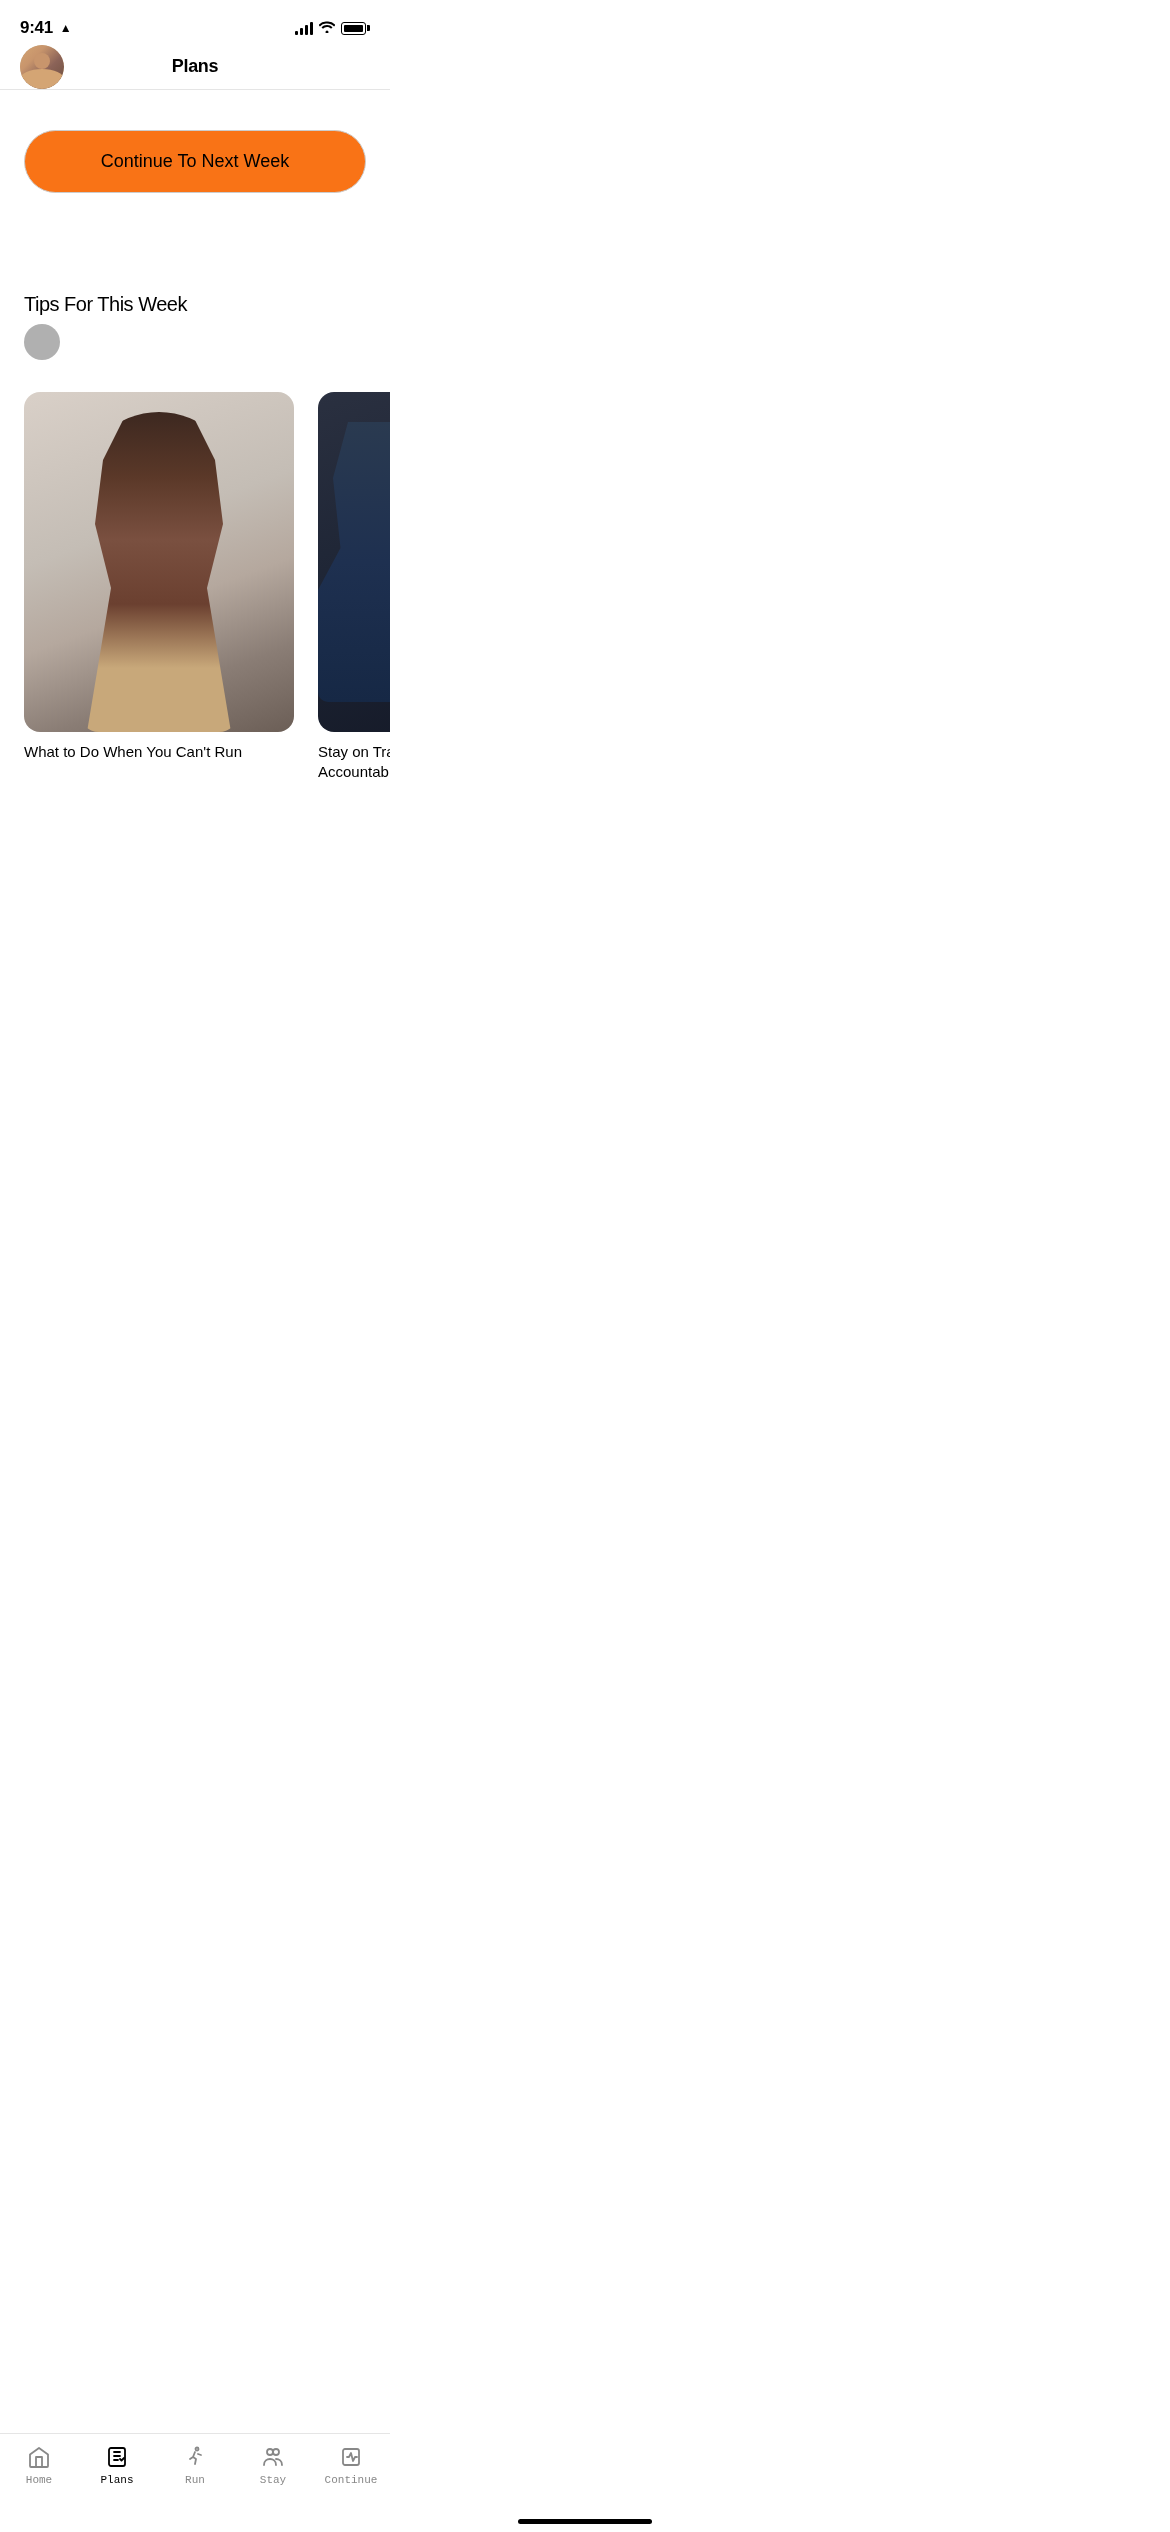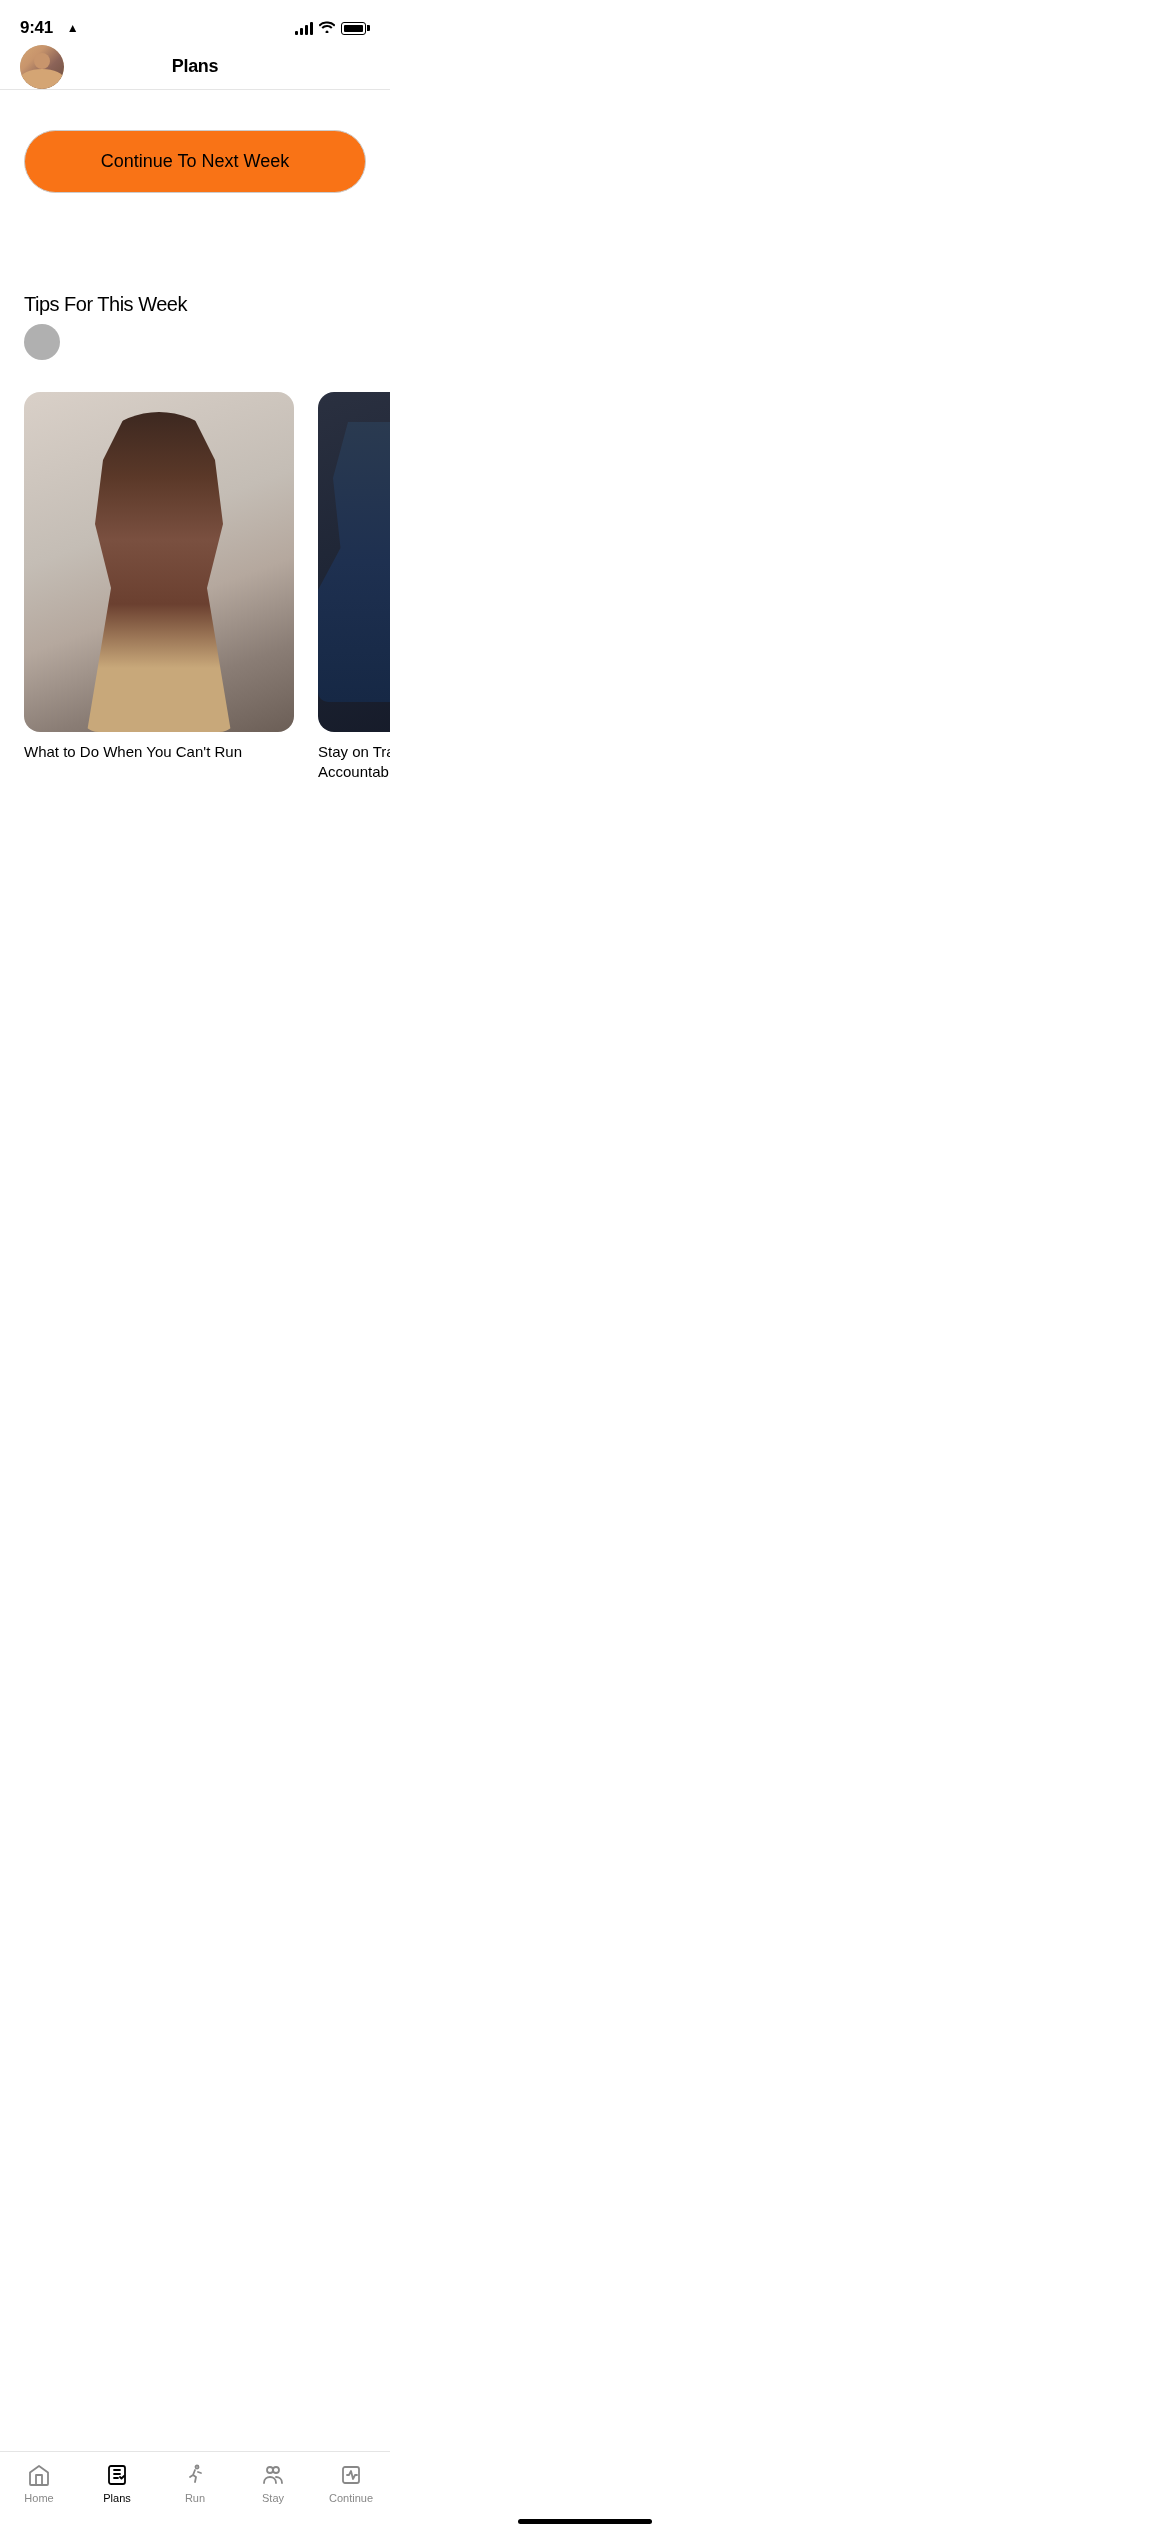--- a/index.html
+++ b/index.html
@@ -21,21 +21,21 @@
       align-items: center;
       padding: 14px 20px 6px 20px;
       height: 48px;
     }
     .status-time {
       font-size: 17px;
       font-weight: 600;
       letter-spacing: -0.3px;
       display: flex;
       align-items: center;
-      gap: 12px;
+      gap: 5px;
     }
     .status-icons {
       display: flex;
       align-items: center;
       gap: 6px;
     }
     .signal-bars {
       display: flex;
       align-items: flex-end;
       gap: 2px;
@@ -245,29 +245,30 @@
     .card-2 {
       width: 160px;
     }
     .card-2 .card-image {
       width: 160px;
     }
 
     
     .bottom-nav {
       position: fixed;
-      bottom: 0;
+      bottom: 18px;
       left: 0;
       width: 390px;
       background: #fff;
       border-top: 1px solid #e5e5e5;
       display: flex;
       justify-content: space-around;
       align-items: center;
       padding: 10px 0 28px 0;
+      font-family: Liberation Mono, monospace;
     }
     .nav-item {
       display: flex;
       flex-direction: column;
       align-items: center;
       gap: 4px;
       cursor: pointer;
       min-width: 60px;
     }
     .nav-icon {

